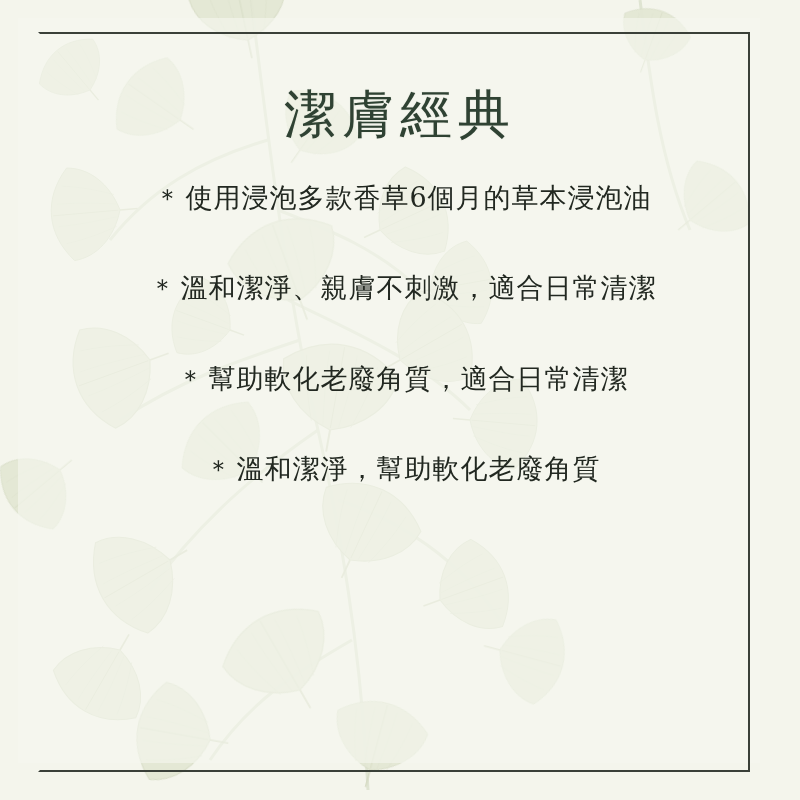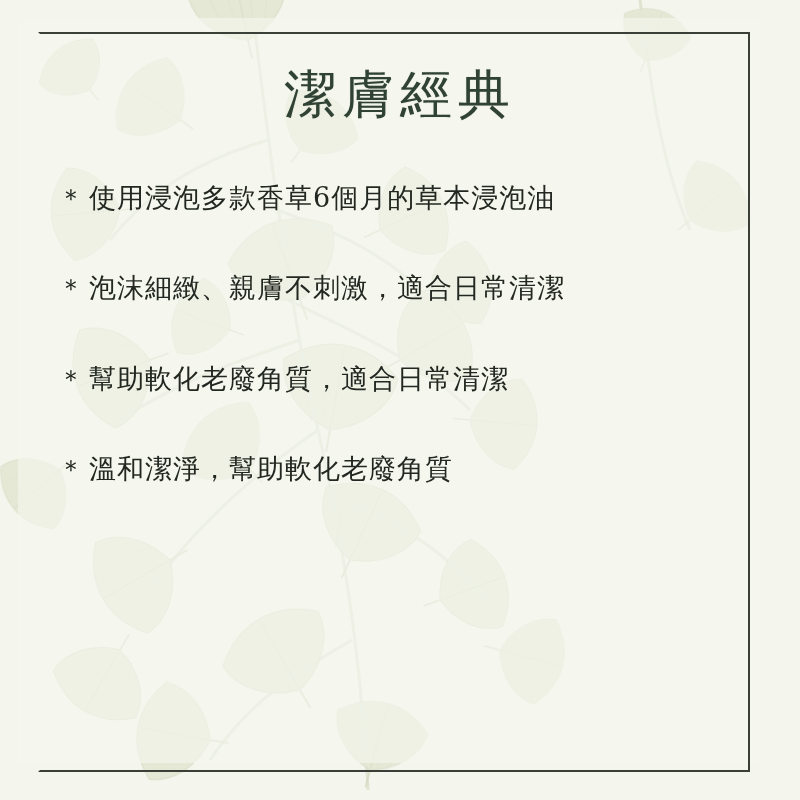--- a/index.html
+++ b/index.html
@@ -51,21 +51,21 @@
     background: rgba(246,247,239,0.62);
     pointer-events: none;
   }
   #content {
     position: absolute;
     inset: 0;
     padding: 0;
   }
   #title {
     position: absolute;
-    top: 60px;
+    top: 80px;
     left: 0;
     width: 800px;
     text-align: center;
     font-size: 52px;
     letter-spacing: 6px;
     color: #2f4233;
     font-family: "DejaVu Serif", "Liberation Serif", serif;
     font-weight: 500;
     text-shadow: 0 0 1px rgba(47,66,51,0.25);
   }
@@ -77,20 +77,21 @@
   }
   .bullet {
     display: block;
     font-size: 27px;
     line-height: 1.35;
     color: #222821;
     margin-bottom: 54px;
     letter-spacing: 1px;
     font-family: "DejaVu Serif", "Liberation Serif", serif;
     white-space: nowrap;
+    text-align: center;
   }
   .bullet .star {
     display: inline-block;
     margin-right: 4px;
     font-size: 26px;
     color: #222821;
   }
 </style>
 </head>
 <body>
@@ -162,21 +163,21 @@
 
     <div id="title">潔膚經典</div>
 
     <div id="bullets">
 
       <div class="bullet">
         <span class="star">＊</span><span>使用浸泡多款香草6個月的草本浸泡油</span>
       </div>
 
       <div class="bullet">
-        <span class="star">＊</span><span>泡沫細緻、親膚不刺激，適合日常清潔</span>
+        <span class="star">＊</span><span>溫和潔淨、親膚不刺激，適合日常清潔</span>
       </div>
 
       <div class="bullet">
         <span class="star">＊</span><span>幫助軟化老廢角質，適合日常清潔</span>
       </div>
 
       <div class="bullet">
         <span class="star">＊</span><span>溫和潔淨，幫助軟化老廢角質</span>
       </div>
 

